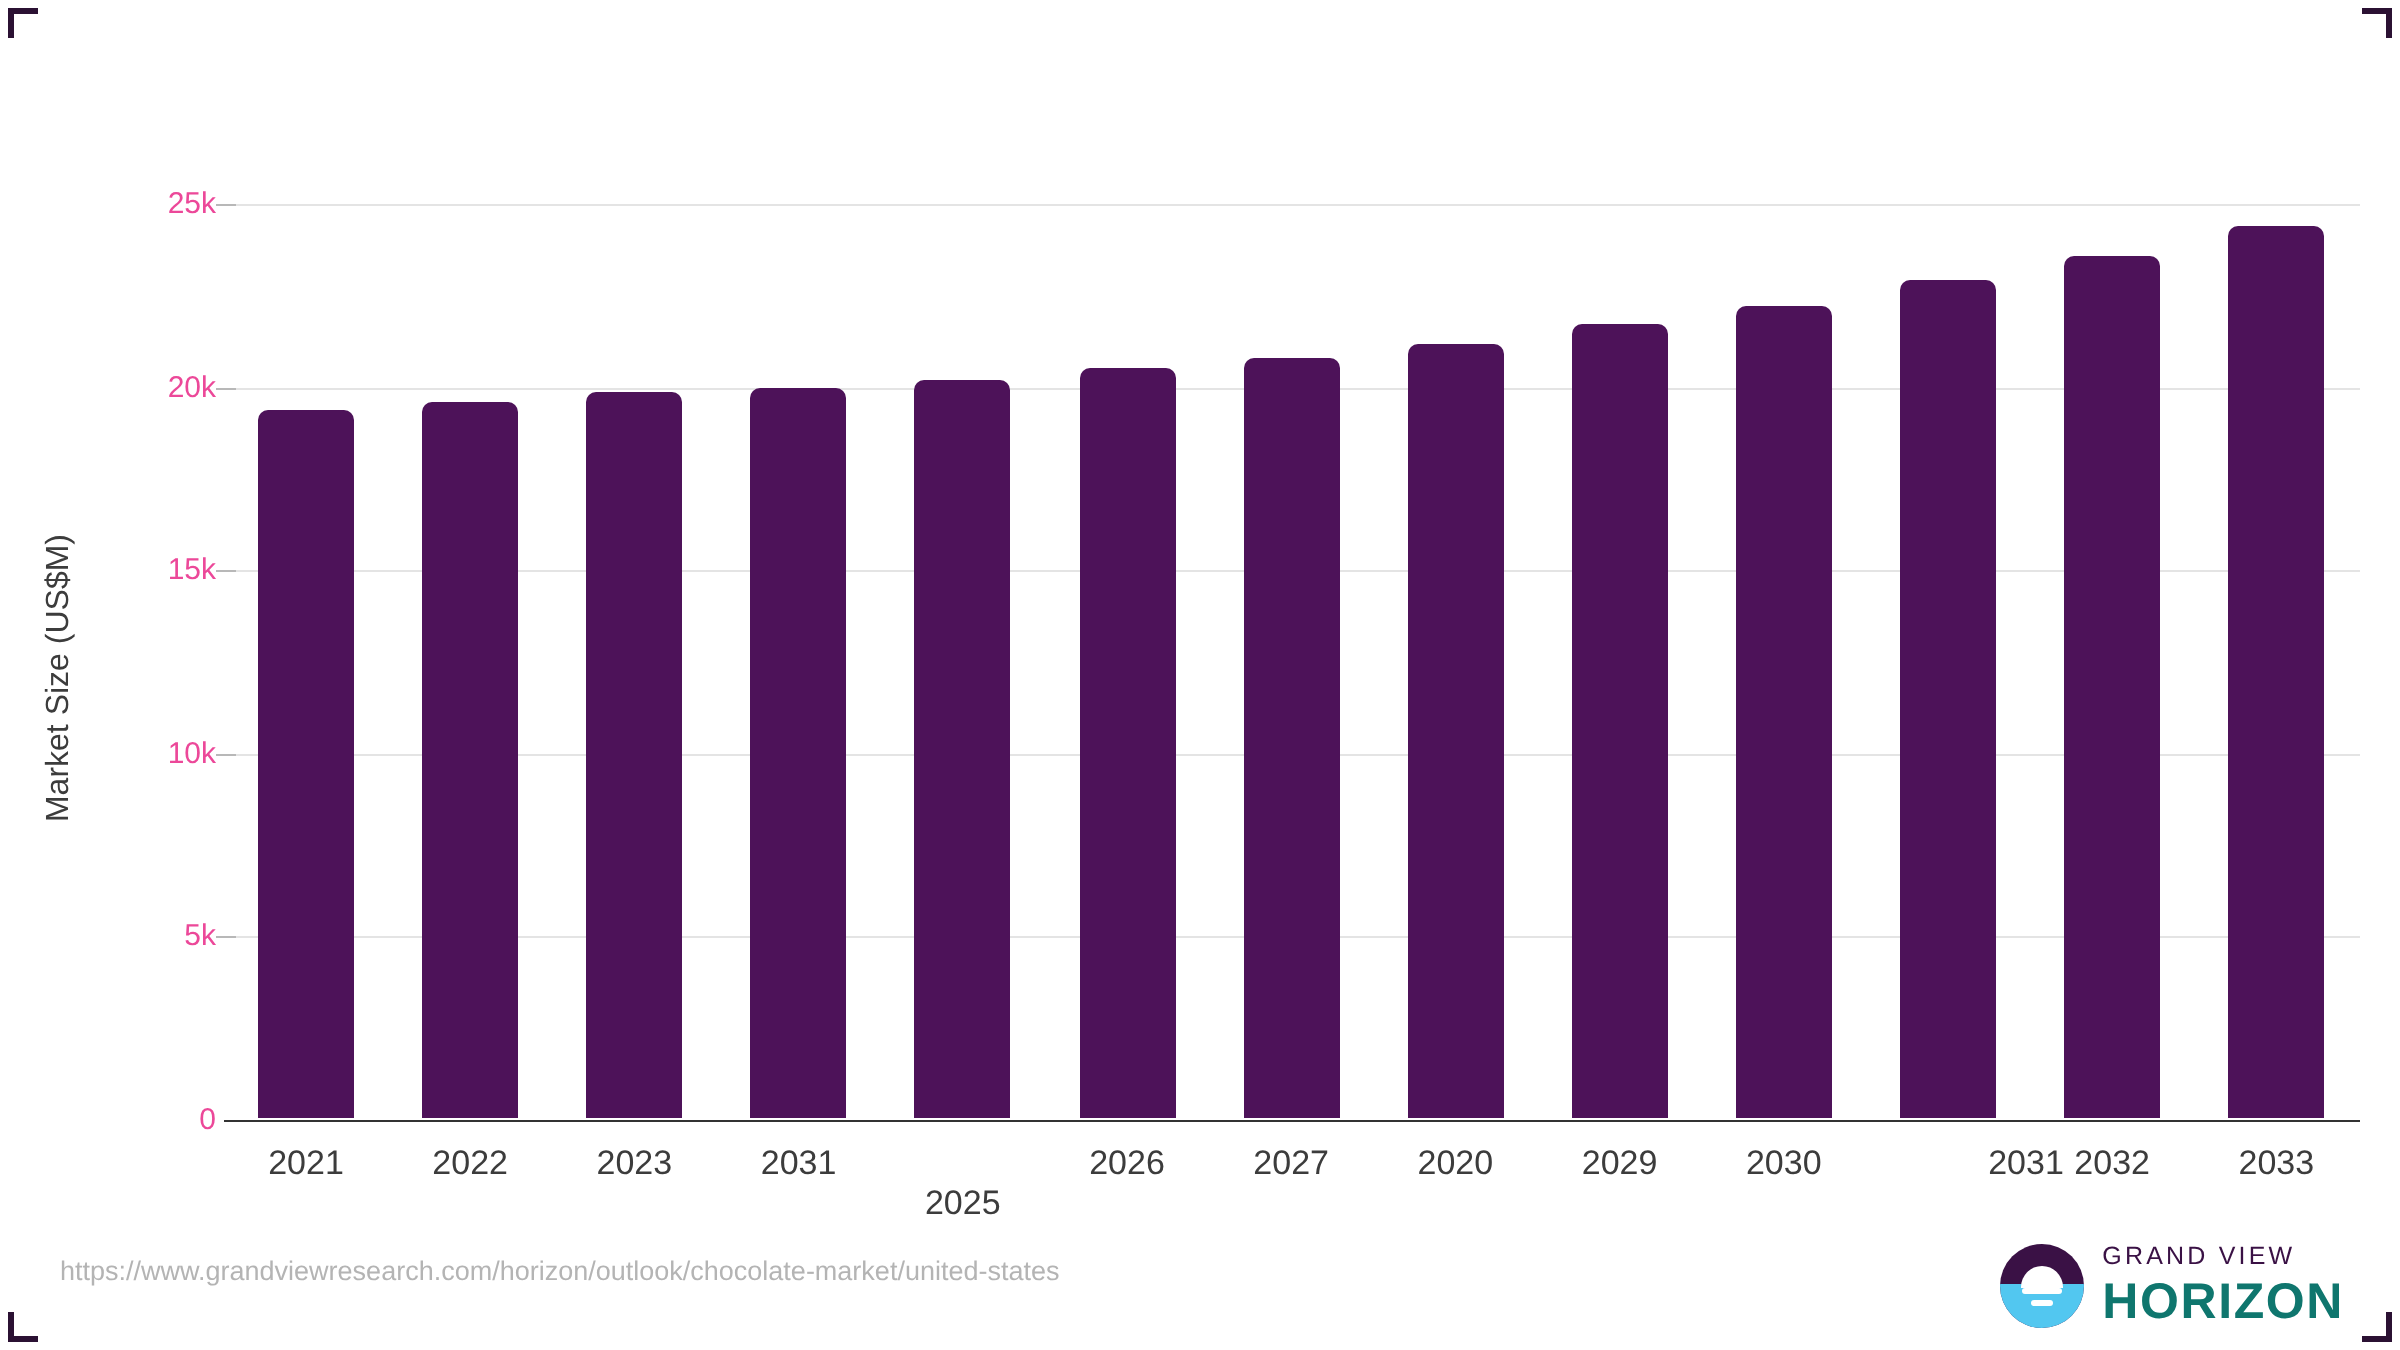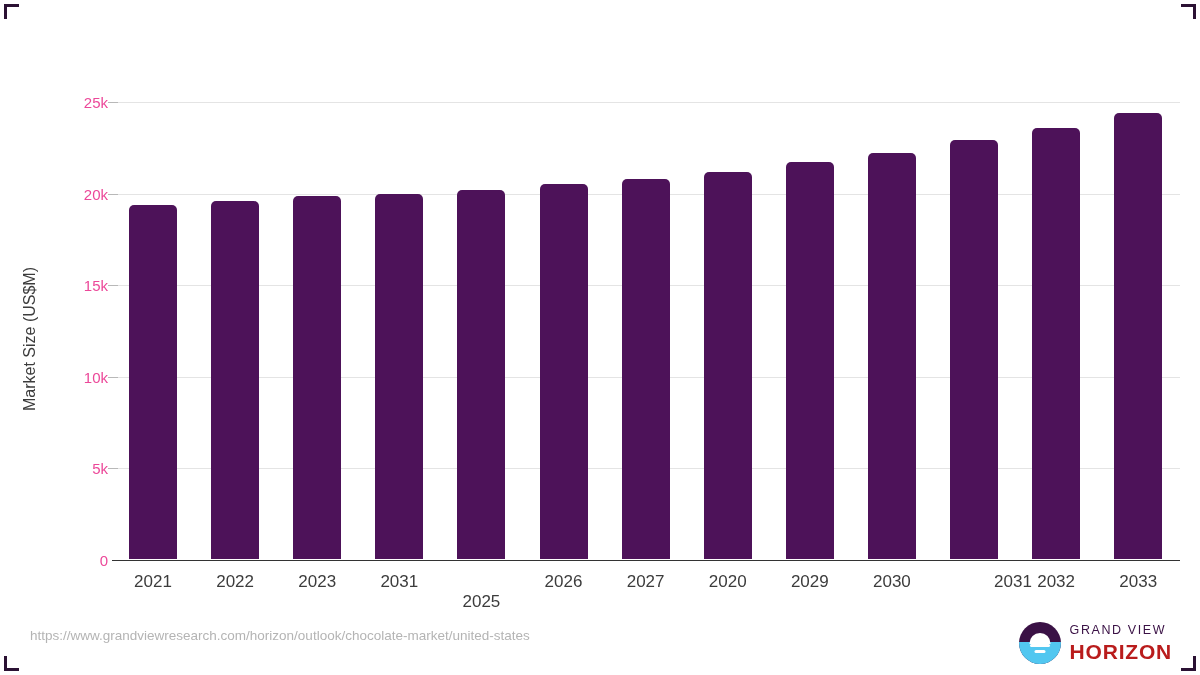--- a/index.html
+++ b/index.html
@@ -183,24 +183,24 @@
     justify-content: center;
     line-height: 1;
   }
   .logo-text .l1 {
     font-size: 12.5px;
     letter-spacing: 1.6px;
     color: #3a1145;
     margin-bottom: 4px;
   }
   .logo-text .l2 {
-    font-size: 21px;
+    font-size: 25px;
     font-weight: bold;
     letter-spacing: 0.8px;
-    color: #b91c1c;
+    color: #0f766e;
   }
 </style>
 </head>
 <body>
 
 <div class="frame">
 
   <div class="corner tl"></div>
   <div class="corner tr"></div>
   <div class="corner bl"></div>

